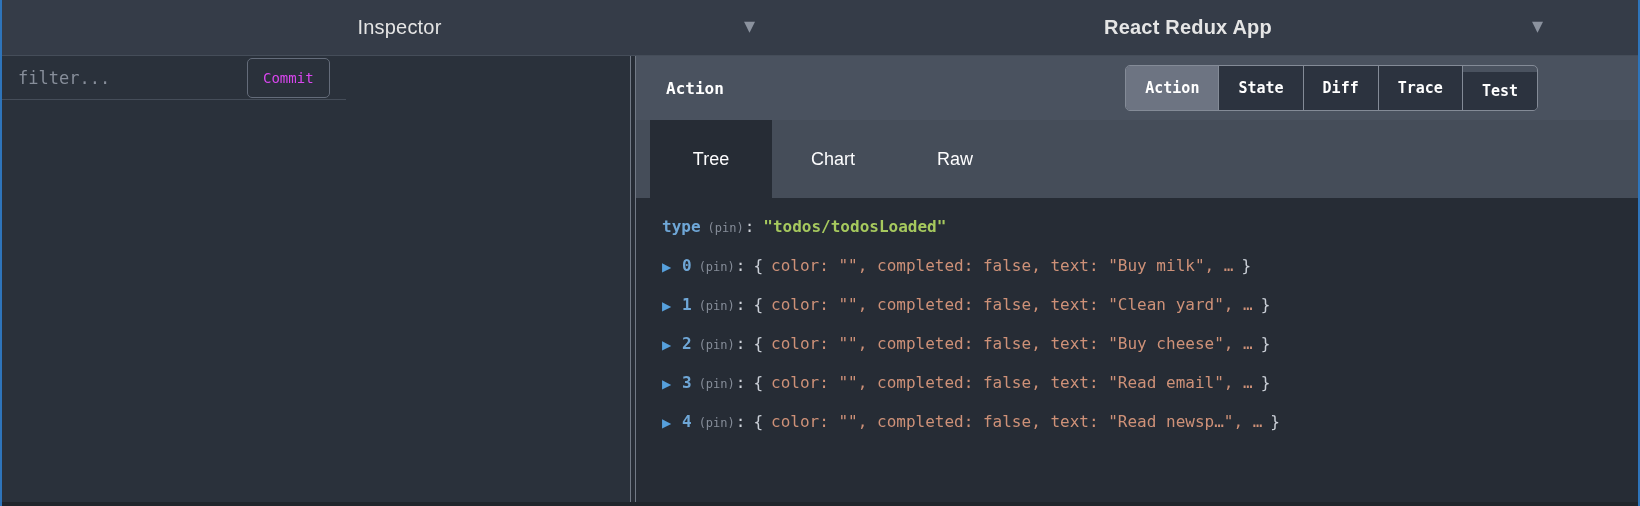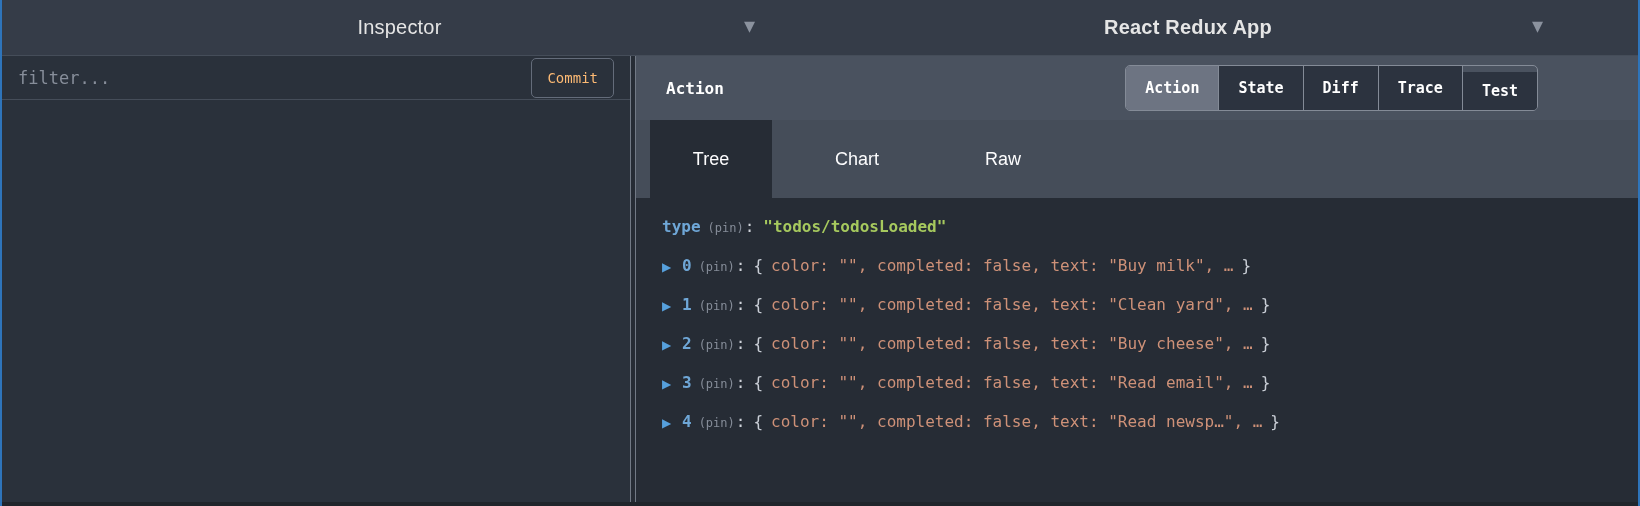--- a/index.html
+++ b/index.html
@@ -28,29 +28,29 @@
   .chevron{
     position:absolute; top:50%; transform:translateY(-58%);
     font-size:22px; color:#8b929e; line-height:1;
     font-family:"DejaVu Sans",sans-serif;
   }
   .topbar-half.left .chevron{right:42px;}
   .topbar-half.right .chevron{right:95px;}
   
   .main{display:flex; height:451px; border-top:1px solid #454d59;}
   
-  .left-panel{width:628px; background:var(--panel-bg); display:flex; flex-direction:column;}
+  .left-panel{width:628px; background:var(--panel-bg); display:flex; flex-direction:row;}
   .filter-bar{height:44px; flex:0 0 44px; display:flex; align-items:center; padding:0 16px; border-bottom:1px solid #454d59;}
   .filter-input{
     flex:1; background:transparent; border:none; outline:none;
     font-family:inherit; font-size:17px; color:#e8eaed;
   }
   .filter-input::placeholder{color:#878e9a;}
   .commit-btn{
-    margin-left:12px; background:transparent; color:#fdba74;
+    margin-left:12px; background:transparent; color:#d946ef;
     border:1px solid #646c7a; border-radius:5px; padding:11px 15px;
     font-family:inherit; font-size:14px; cursor:pointer;
   }
   .action-row{
     height:52px; flex:0 0 52px; display:flex; align-items:center; justify-content:space-between;
     padding:0 17px; border-bottom:1px solid #454d59; cursor:pointer;
   }
   .action-label{font-size:16px; font-weight:bold; color:#ffffff;}
   .action-time{
     font-size:14px; color:var(--badge-text); background:var(--badge-bg);
@@ -68,21 +68,21 @@
   .tab-group{
     margin-left:auto; display:flex; height:46px;
     border:1px solid #848b97; border-radius:5px; overflow:hidden;
   }
   .tab-btn{
     background:var(--tab-bg); color:#ffffff; border:none; border-right:1px solid #848b97;
     font-family:inherit; font-size:15px; font-weight:bold; padding:0 19px; cursor:pointer;
   }
   .tab-btn:last-child{border-right:none;margin-top:6px;}
   .tab-btn.selected{background:var(--tab-selected-bg);}
-  .subtab-bar{height:78px; flex:0 0 78px; background:var(--subtab-bg); display:flex; padding-left:14px;gap:24px;}
+  .subtab-bar{height:78px; flex:0 0 78px; background:var(--subtab-bg); display:flex; padding-left:14px;}
   .subtab{
     width:122px; display:flex; align-items:center; justify-content:center;
     font-family:"Liberation Sans",sans-serif; font-size:18px; color:#fdfdfe; cursor:pointer;
   }
   .subtab.selected{background:var(--content-bg);}
   
   .tree{flex:1; padding:10px 10px 0 0; font-size:16px; overflow:hidden;}
   .tree-row{line-height:37px; white-space:nowrap; padding-left:26px;}
   .tree-row.payload-row{padding-left:6px;}
   .arrow{

